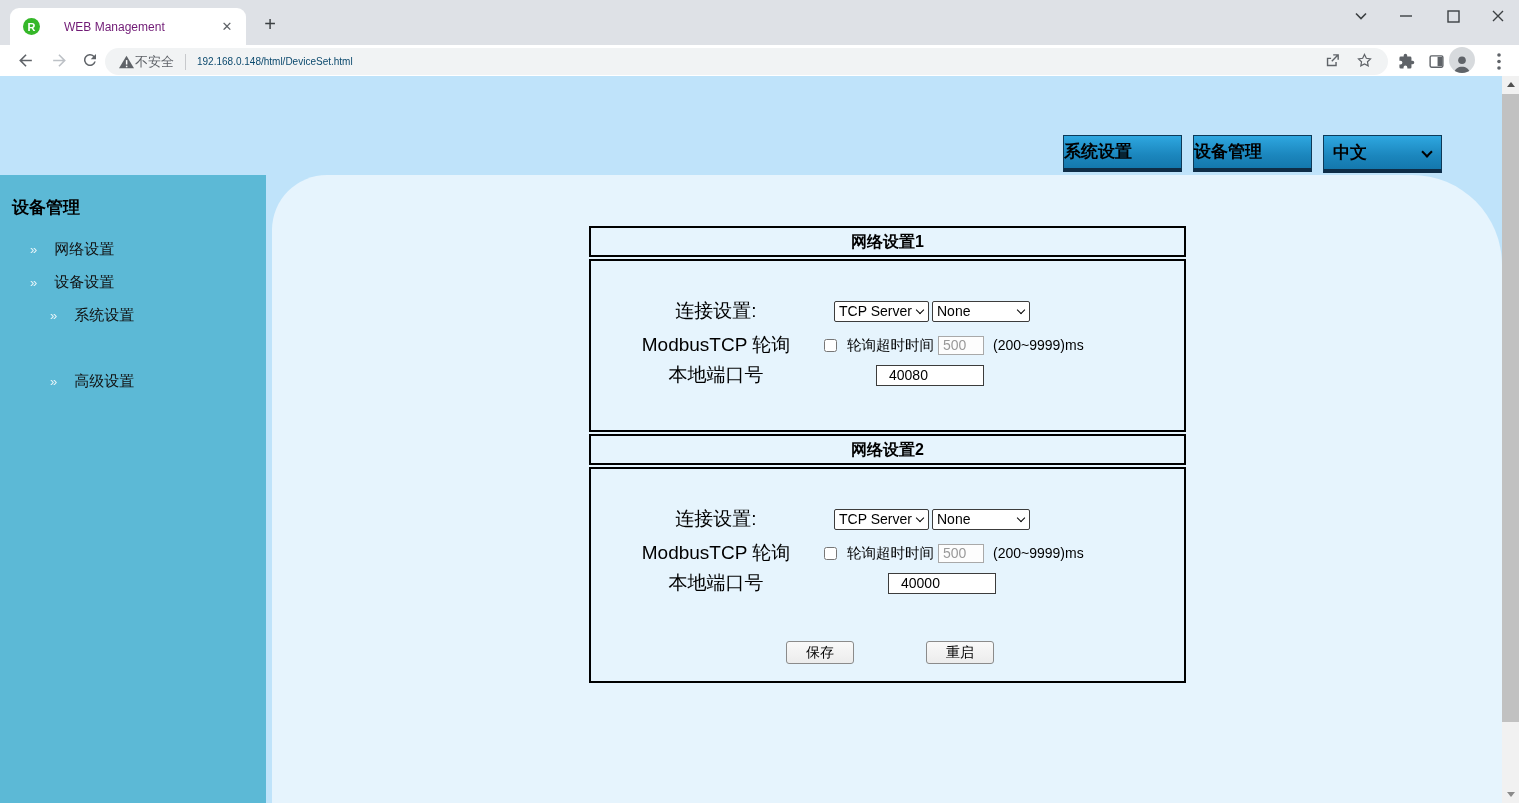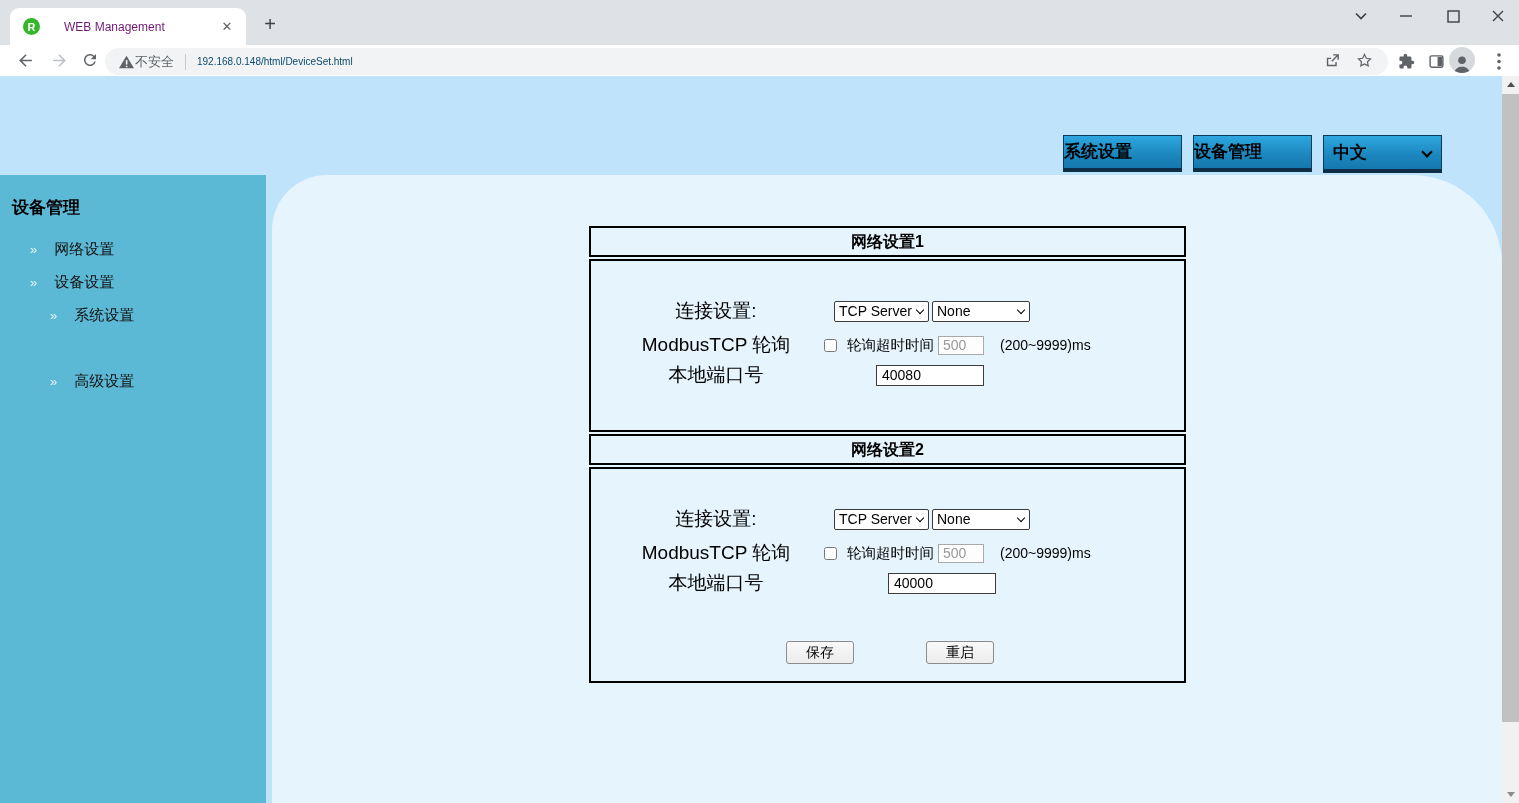--- a/index.html
+++ b/index.html
@@ -72,22 +72,22 @@
   .fsel-wrap { position:relative; display:inline-block; }
   .fsel { appearance:none; -webkit-appearance:none; height:21px; border:1px solid #3c3c3c;
           border-radius:2px; background:#fff; font-size:14px; padding:0 16px 0 4px; color:#000;
           font-family:"Liberation Sans", sans-serif; cursor:pointer; }
   .fsel-chev { position:absolute; right:6px; top:6px; width:6px; height:6px; border-right:1.8px solid #000;
                border-bottom:1.8px solid #000; transform:rotate(45deg); pointer-events:none; }
   .cb { width:13px; height:13px; cursor:pointer; }
   .tlabel { font-size:14.5px; color:#000; margin-left:10px; }
   .tinput { width:46px; height:19px; border:1px solid #a9a9a9; background:#fdfdfd; color:#9a9a9a;
             font-size:14px; padding-left:4px; margin-left:4px; font-family:"Liberation Sans", sans-serif; }
-  .range { font-size:14px; color:#000; margin-left:16px; }
-  .pinput { width:108px; height:21px; border:1px solid #3c3c3c; font-size:14px; padding-left:5px;
+  .range { font-size:14px; color:#000; margin-left:9px; }
+  .pinput { width:108px; height:21px; border:1px solid #3c3c3c; font-size:14px; padding-left:12px;
             color:#000; font-family:"Liberation Sans", sans-serif; }
   .btnrow { position:absolute; top:172px; left:195px; display:flex; gap:72px; }
   .formbtn { width:68px; height:23px; font-size:14px; color:#000;
              background:linear-gradient(180deg,#f9f9f9,#ececec); border:1px solid #8b8b8b;
              border-radius:3px; cursor:pointer; font-family:"Liberation Sans", sans-serif; }
 
   .scrollbar { position:absolute; left:1502px; top:76px; width:17px; height:727px; background:#f1f1f1; }
   .sb-thumb { position:absolute; left:0; top:18px; width:17px; height:628px; background:#c1c1c1; }
   .sb-up { position:absolute; left:0; top:0; width:17px; height:17px; display:flex; align-items:center;
            justify-content:center; }

